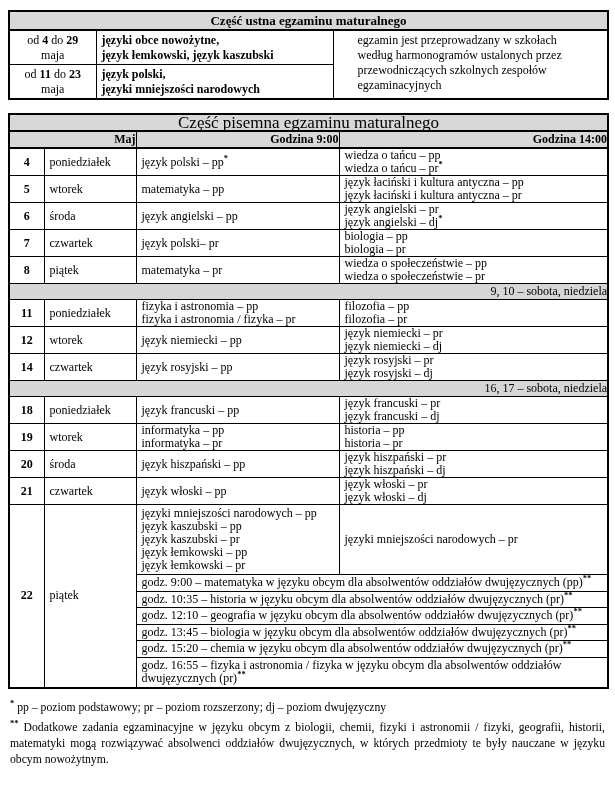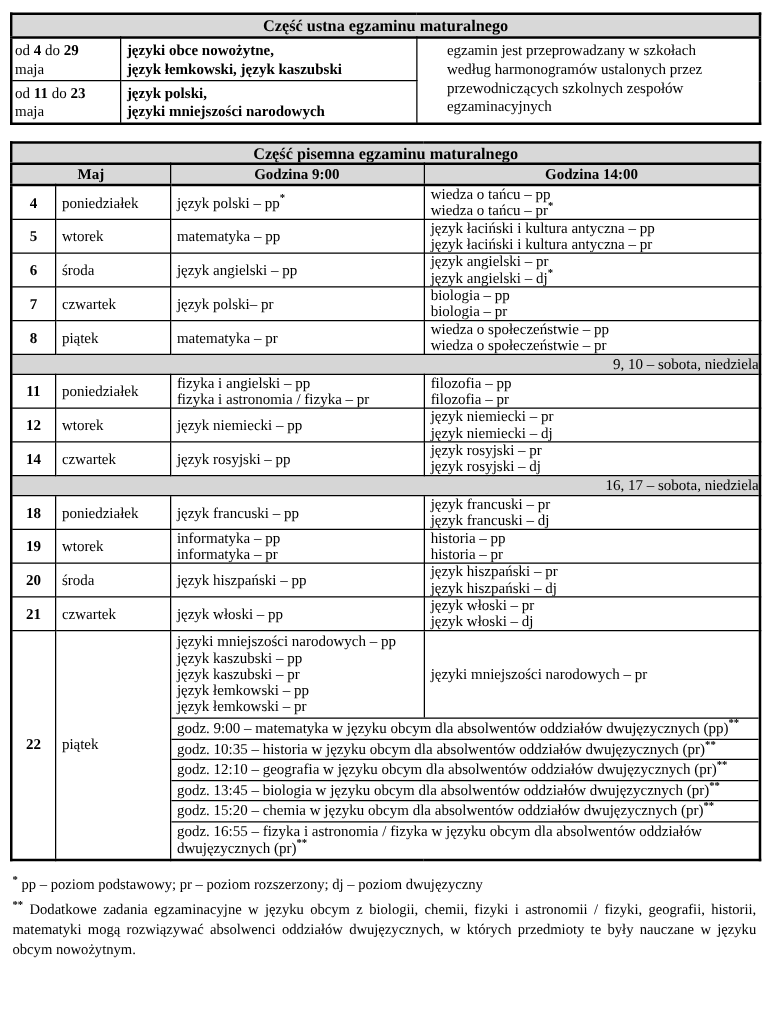--- a/index.html
+++ b/index.html
@@ -17,32 +17,32 @@
 
   table{border-collapse:collapse;table-layout:fixed;width:599px;border:2px solid var(--border);}
   td{border:1px solid var(--border);padding:1px 5px;vertical-align:middle;overflow:hidden;}
 
   
   .oral .title-row td{
     background:var(--header-bg);font-weight:bold;text-align:center;
     font-size:13px;height:17px;padding:0;border-bottom:2px solid var(--border);
   }
   .oral td{line-height:15px;height:31px;}
-  .o-date{text-align:left;padding:1px 2px;}
+  .o-date{text-align:center;padding:1px 2px;}
   .o-subj{font-weight:bold;margin-left:20px;}
   .o-note{vertical-align:top;line-height:16px;padding-top:2px;padding-left:24px;}
 
   
   .written{margin-top:13px;}
   .written .title-row td{
-    background:var(--header-bg);font-weight:bold;text-align:center;
-    font-size:13px;height:15px;padding:0;border-bottom:2px solid var(--border);
+    background:var(--header-bg);font-weight:normal;text-align:center;
+    font-size:17px;height:15px;padding:0;border-bottom:2px solid var(--border);
   }
   .written .head-row td{
-    background:var(--header-bg);font-weight:bold;text-align:center;
+    background:var(--header-bg);font-weight:bold;text-align:right;
     height:15px;padding:0;border-bottom:2px solid var(--border);margin-left:48px;
   }
   .written td{line-height:13px;}
   .d-row td{height:26px;padding-top:0;padding-bottom:0;}
   .c-num{text-align:center;font-weight:bold;}
   .section-row td{
     background:var(--section-bg);height:15px;padding:0 0 0 4px;text-align:right;
   }
   sup{font-size:8.5px;font-weight:bold;line-height:0;}
 
@@ -181,21 +181,21 @@
     </tr>
 
     <tr class="section-row">
       <td colspan="4">9, 10 – sobota, niedziela</td>
     </tr>
 
     <tr class="d-row">
       <td class="c-num">11</td>
       <td>poniedziałek</td>
       <td>
-        <div><span>fizyka i angielski – pp</span></div>
+        <div><span>fizyka i astronomia – pp</span></div>
         <div><span>fizyka i astronomia / fizyka – pr</span></div>
       </td>
       <td>
         <div><span>filozofia – pp</span></div>
         <div><span>filozofia – pr</span></div>
       </td>
     </tr>
 
     <tr class="d-row">
       <td class="c-num">12</td>

